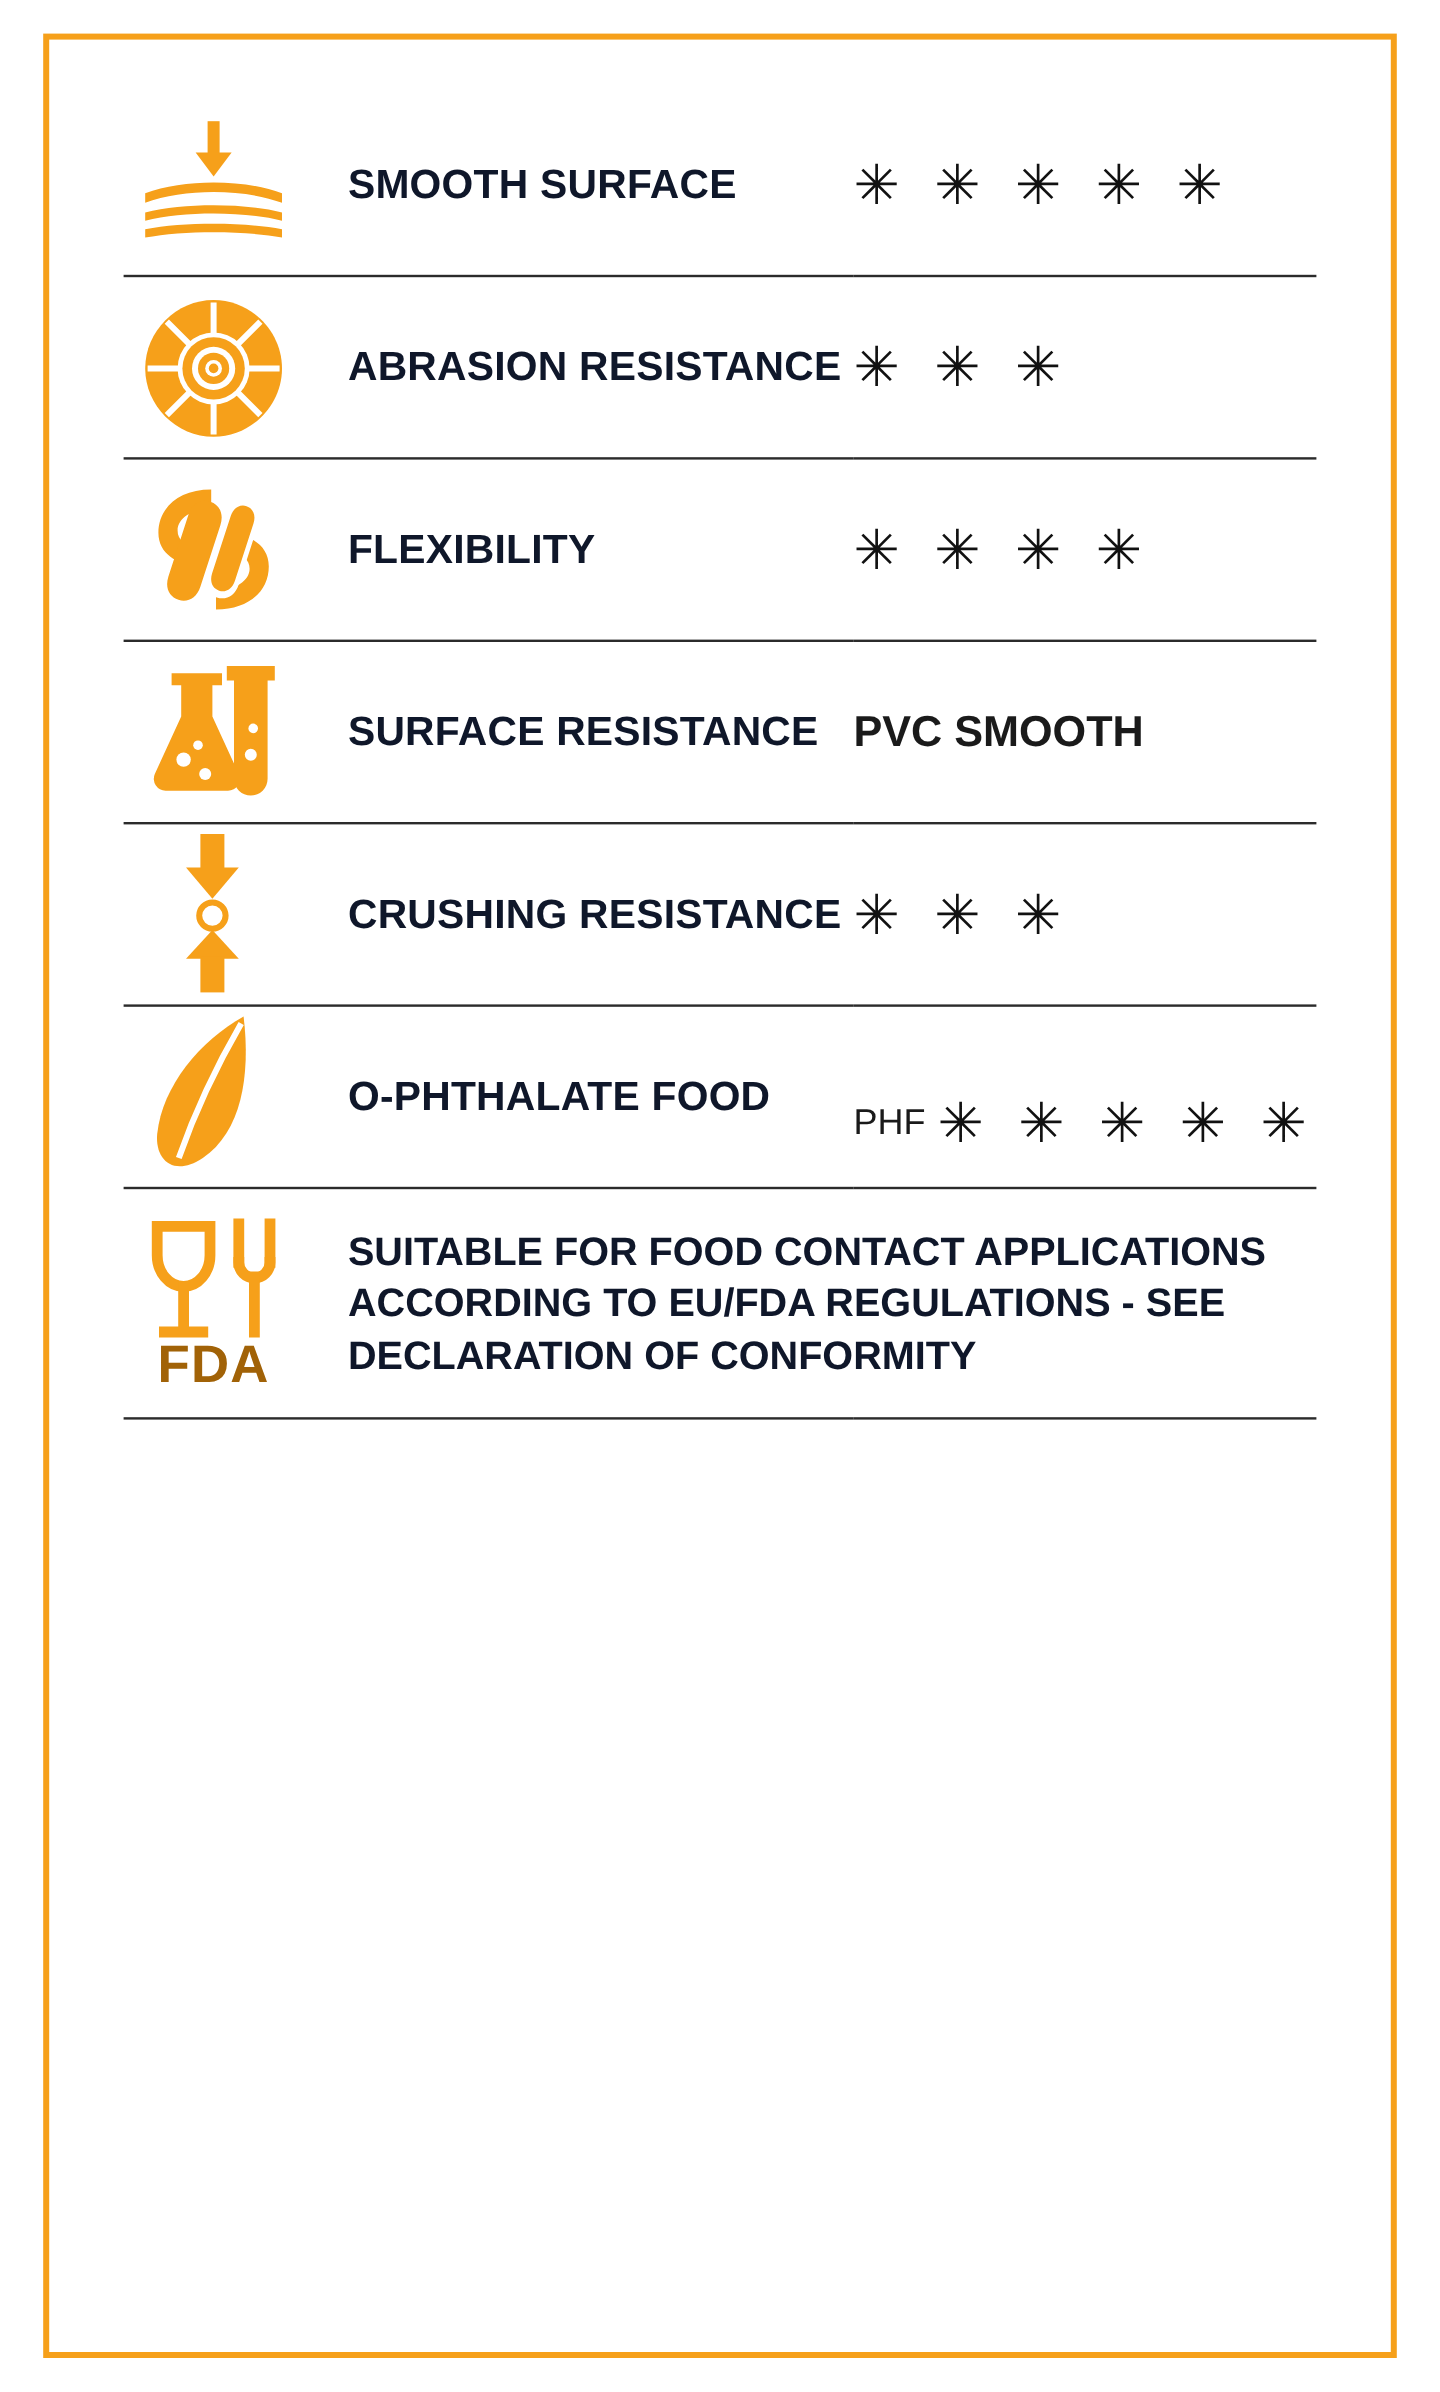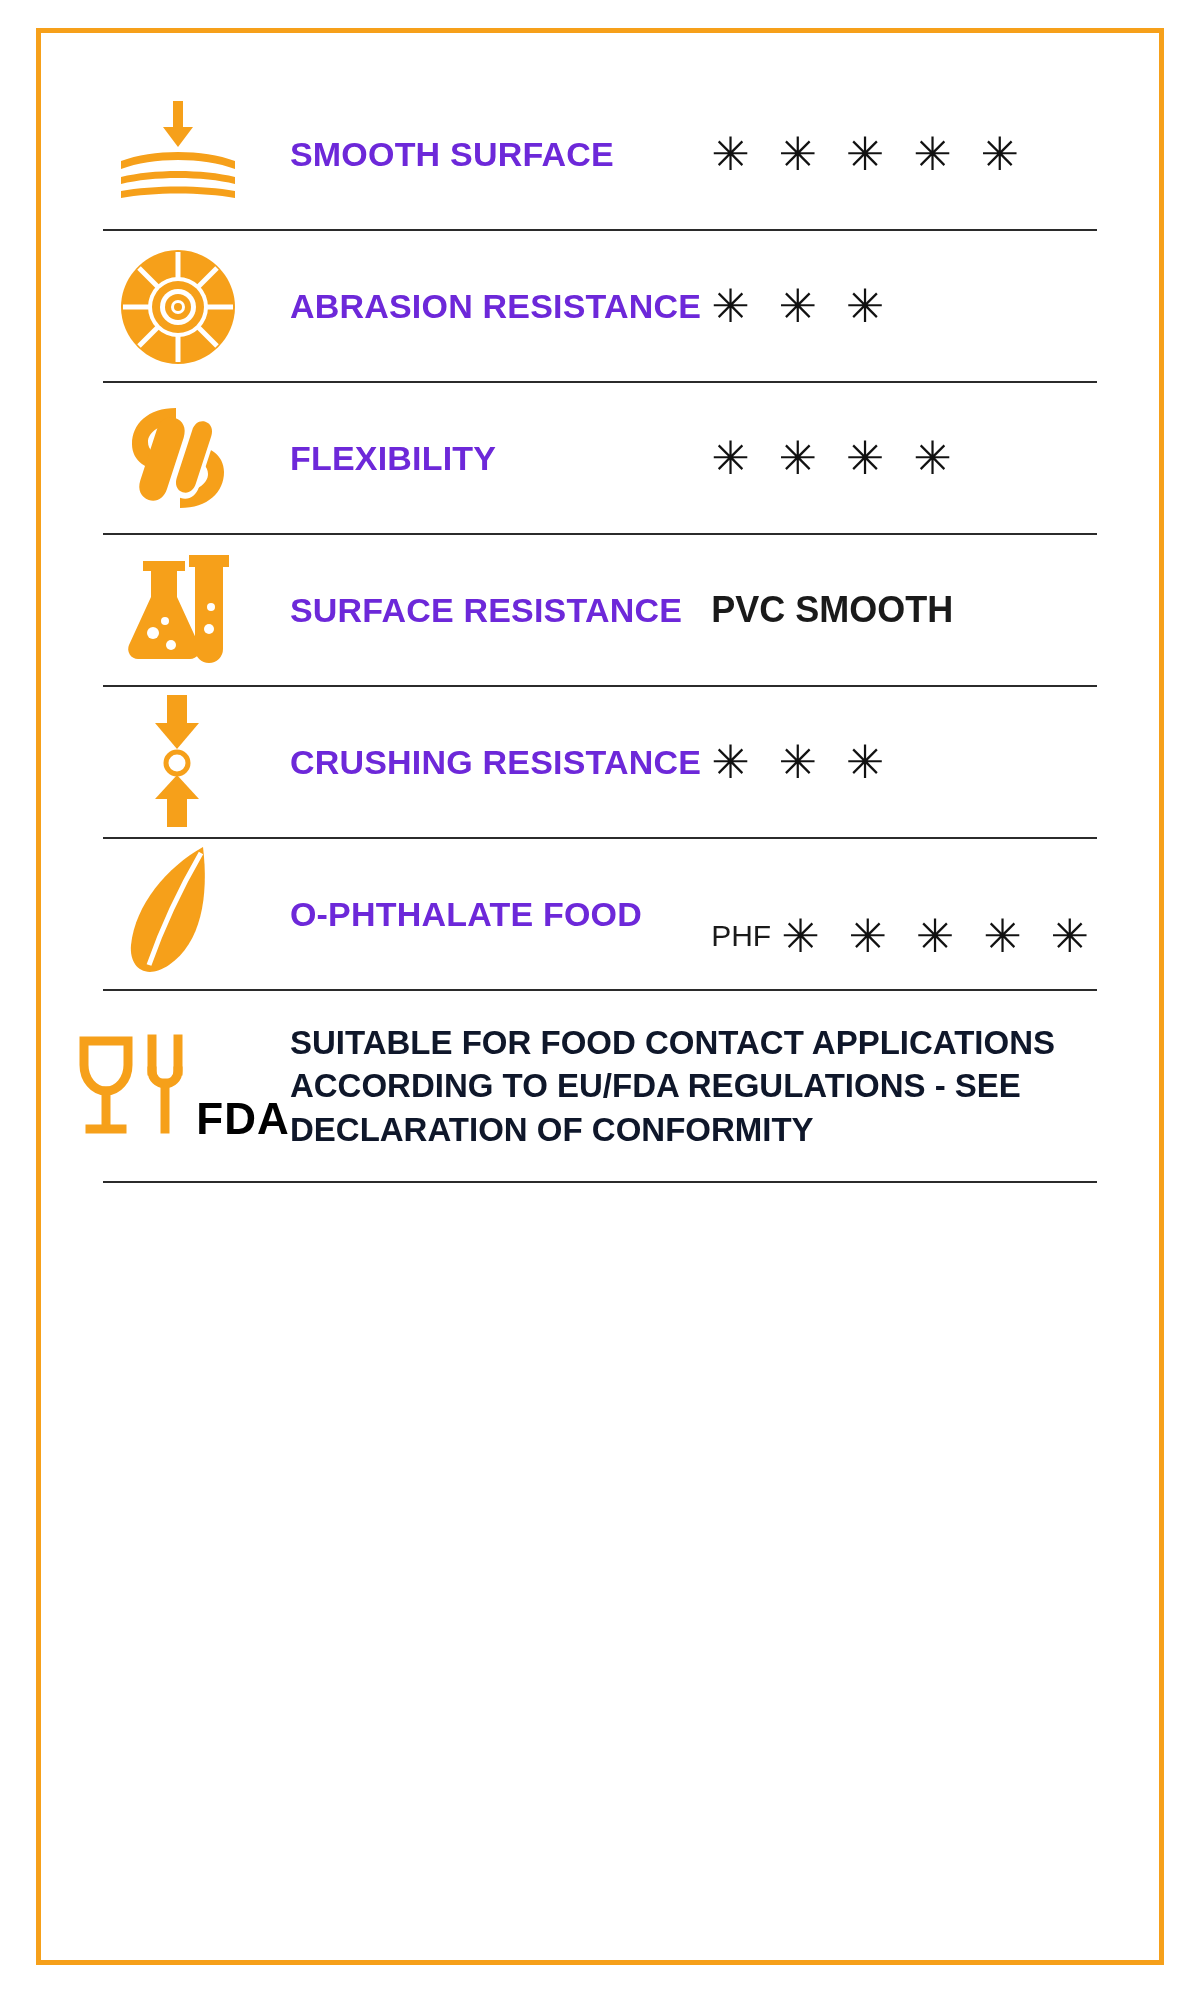--- a/index.html
+++ b/index.html
@@ -54,21 +54,21 @@
     color: #F6A01A;
   }
   .cell-label {
     vertical-align: middle;
     padding: 0 10px 0 0;
   }
   .label-text {
     font-size: 34px;
     font-weight: 700;
     letter-spacing: 0.2px;
-    color: #6d28d9;
+    color: #0f172a;
     white-space: nowrap;
   }
   .cell-value {
     vertical-align: middle;
     width: 330px;
     padding: 0;
   }
   .value-text {
     font-size: 36px;
     font-weight: 700;
@@ -98,22 +98,23 @@
   .row-last .cell-label { padding-top: 8px; padding-bottom: 8px; }
   .label-multi {
     font-size: 33px;
     font-weight: 700;
     line-height: 1.32;
     color: #0f172a;
     white-space: normal;
   }
   .fda-wrap {
     display: flex;
-    align-items: flex-end;
-    color: #000000;
+    flex-direction: column;
+    align-items: center;
+    color: #a16207;
   }
   .fda-text {
     font-size: 44px;
     font-weight: 800;
     letter-spacing: 1px;
     line-height: 1;
     margin-top: -6px;
   }
   .tail-space { height: 60px; }
 </style>

